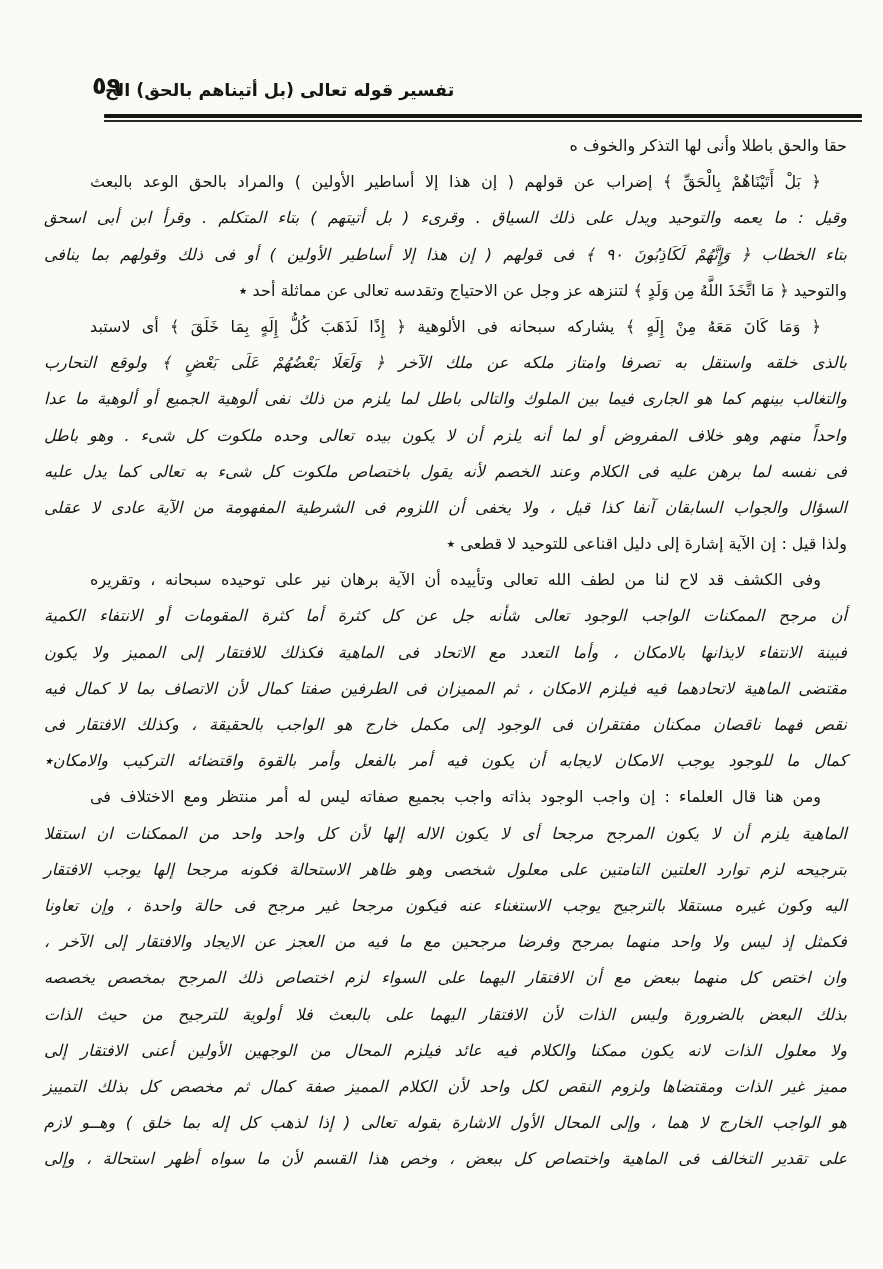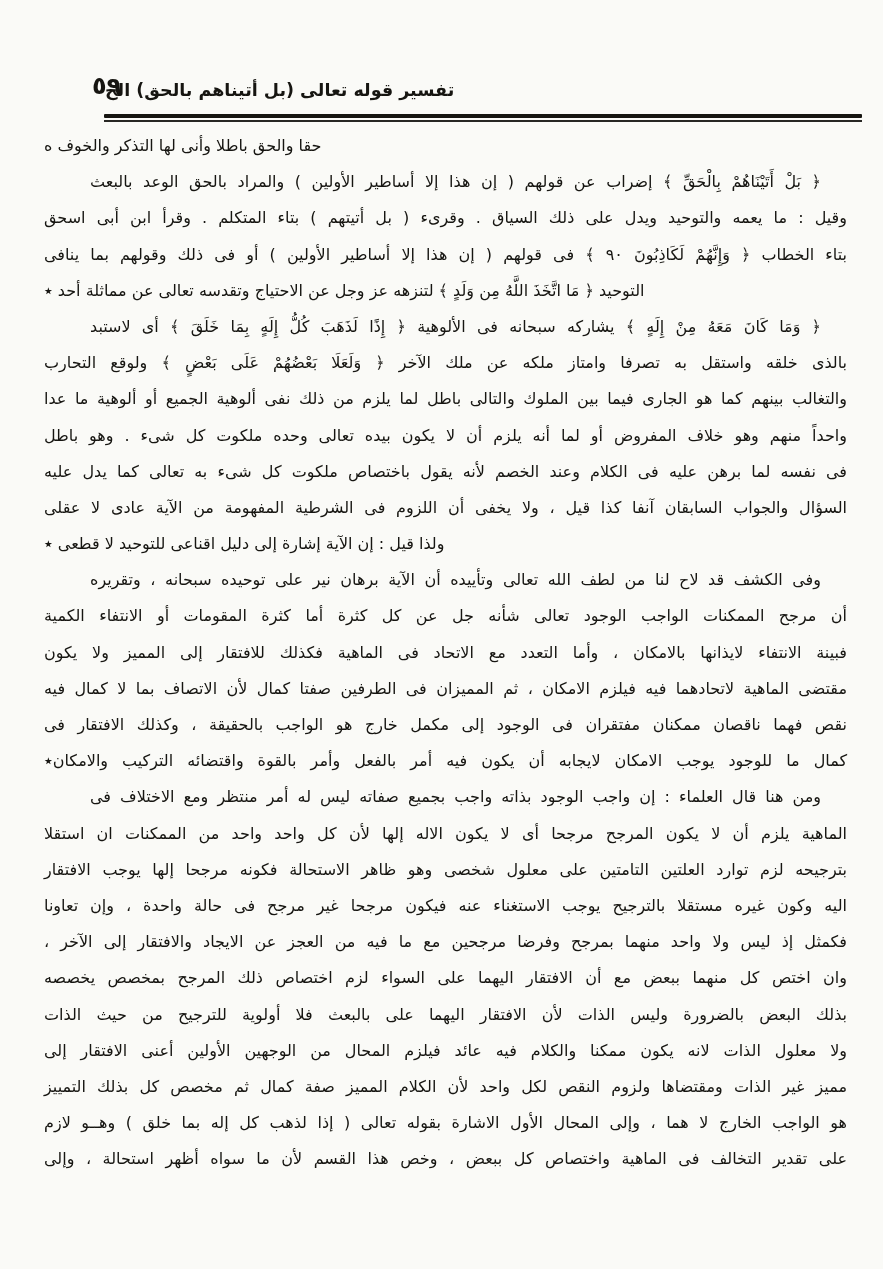--- a/index.html
+++ b/index.html
@@ -48,29 +48,30 @@
   }
   .line {
     height:36.2px;
     line-height:36.2px;
     white-space:normal;
     overflow:visible;
   }
   .line.full {
     text-align:justify;
     text-align-last:justify;
+    font-style:italic;
   }
   .line.open {
     text-align:justify;
     text-align-last:justify;
     padding-right:26px;
     margin-left:46px;
   }
   .line.end {
-    text-align:left;
+    text-align:right;
   }
 </style>
 </head>
 <body>
 
 <div class="page">
 
   <div class="page-number">٥٩</div>
 
   <div class="header-title">تفسير قوله تعالى (بل أتيناهم بالحق) الخ</div>
@@ -78,21 +79,21 @@
   <div class="rule">
     <div class="rule-thick"></div>
     <div class="rule-thin"></div>
   </div>
 
   <div class="text-block">
       <div class="line end">حقا والحق باطلا وأنى لها التذكر والخوف ه</div>
       <div class="line open">﴿ بَلْ أَتَيْنَاهُمْ بِالْحَقِّ ﴾ إضراب عن قولهم ( إن هذا إلا أساطير الأولين ) والمراد بالحق الوعد بالبعث</div>
       <div class="line full">وقيل : ما يعمه والتوحيد ويدل على ذلك السياق . وقرىء ( بل أتيتهم ) بتاء المتكلم . وقرأ ابن أبى اسحق</div>
       <div class="line full">بتاء الخطاب ﴿ وَإِنَّهُمْ لَكَاذِبُونَ ٩٠ ﴾ فى قولهم ( إن هذا إلا أساطير الأولين ) أو فى ذلك وقولهم بما ينافى</div>
-      <div class="line end">التوحيد ﴿ مَا اتَّخَذَ اللَّهُ مِن وَلَدٍ ﴾ لتنزهه عز وجل عن الاحتياج وتقدسه تعالى عن مماثلة أحد ٭</div>
+      <div class="line end">والتوحيد ﴿ مَا اتَّخَذَ اللَّهُ مِن وَلَدٍ ﴾ لتنزهه عز وجل عن الاحتياج وتقدسه تعالى عن مماثلة أحد ٭</div>
       <div class="line open">﴿ وَمَا كَانَ مَعَهُ مِنْ إِلَهٍ ﴾ يشاركه سبحانه فى الألوهية ﴿ إِذًا لَذَهَبَ كُلُّ إِلَهٍ بِمَا خَلَقَ ﴾ أى لاستبد</div>
       <div class="line full">بالذى خلقه واستقل به تصرفا وامتاز ملكه عن ملك الآخر ﴿ وَلَعَلَا بَعْضُهُمْ عَلَى بَعْضٍ ﴾ ولوقع التحارب</div>
       <div class="line full">والتغالب بينهم كما هو الجارى فيما بين الملوك والتالى باطل لما يلزم من ذلك نفى ألوهية الجميع أو ألوهية ما عدا</div>
       <div class="line full">واحداً منهم وهو خلاف المفروض أو لما أنه يلزم أن لا يكون بيده تعالى وحده ملكوت كل شىء . وهو باطل</div>
       <div class="line full">فى نفسه لما برهن عليه فى الكلام وعند الخصم لأنه يقول باختصاص ملكوت كل شىء به تعالى كما يدل عليه</div>
       <div class="line full">السؤال والجواب السابقان آنفا كذا قيل ، ولا يخفى أن اللزوم فى الشرطية المفهومة من الآية عادى لا عقلى</div>
       <div class="line end">ولذا قيل : إن الآية إشارة إلى دليل اقناعى للتوحيد لا قطعى ٭</div>
       <div class="line open">وفى الكشف قد لاح لنا من لطف الله تعالى وتأييده أن الآية برهان نير على توحيده سبحانه ، وتقريره</div>
       <div class="line full">أن مرجح الممكنات الواجب الوجود تعالى شأنه جل عن كل كثرة أما كثرة المقومات أو الانتفاء الكمية</div>
       <div class="line full">فبينة الانتفاء لايذانها بالامكان ، وأما التعدد مع الاتحاد فى الماهية فكذلك للافتقار إلى المميز ولا يكون</div>

